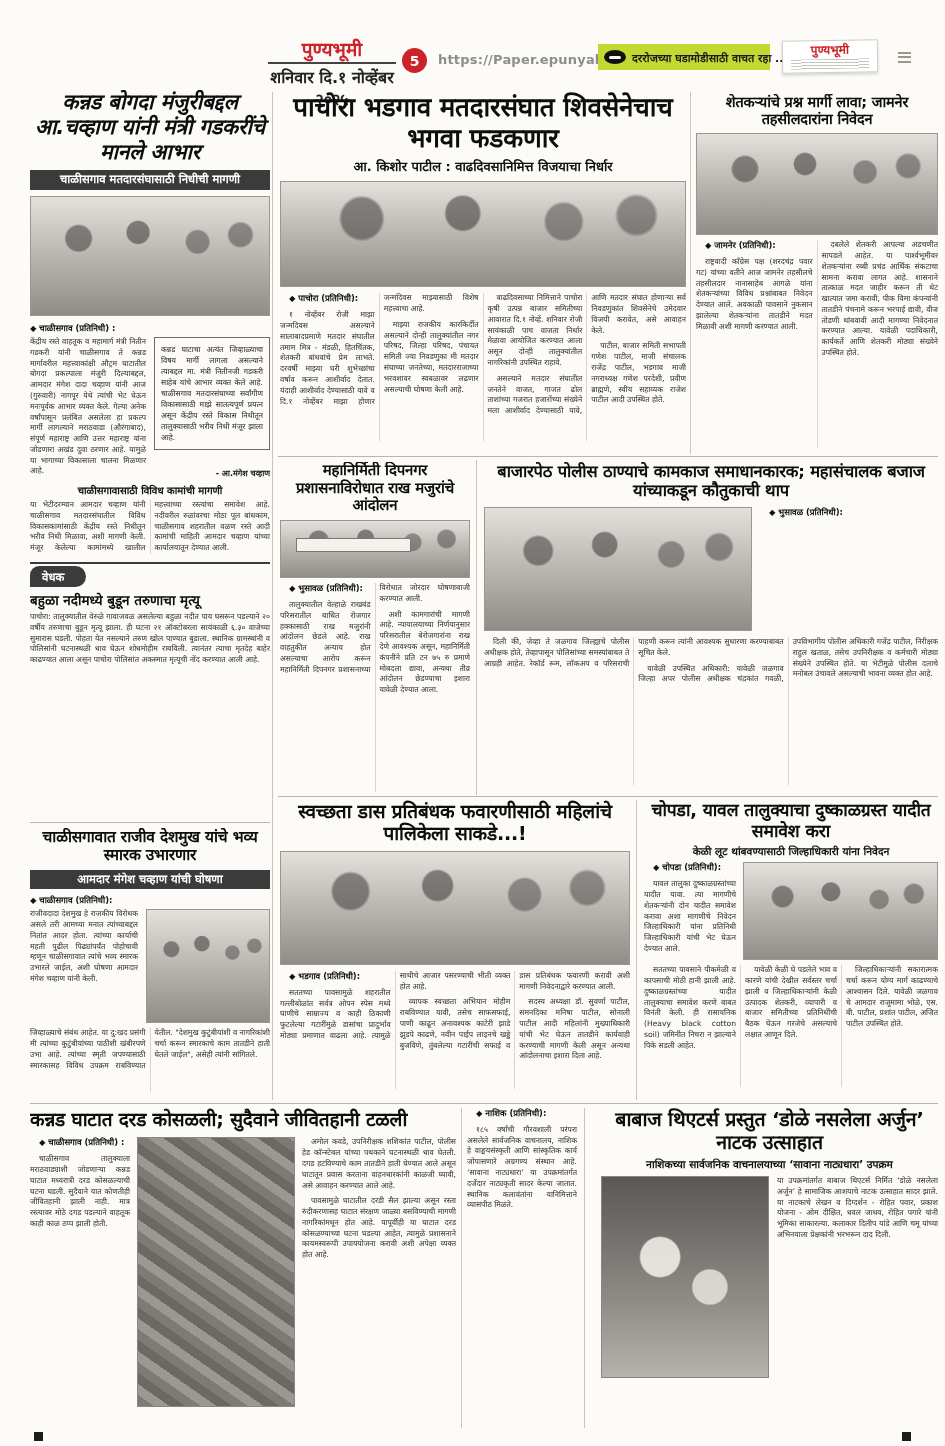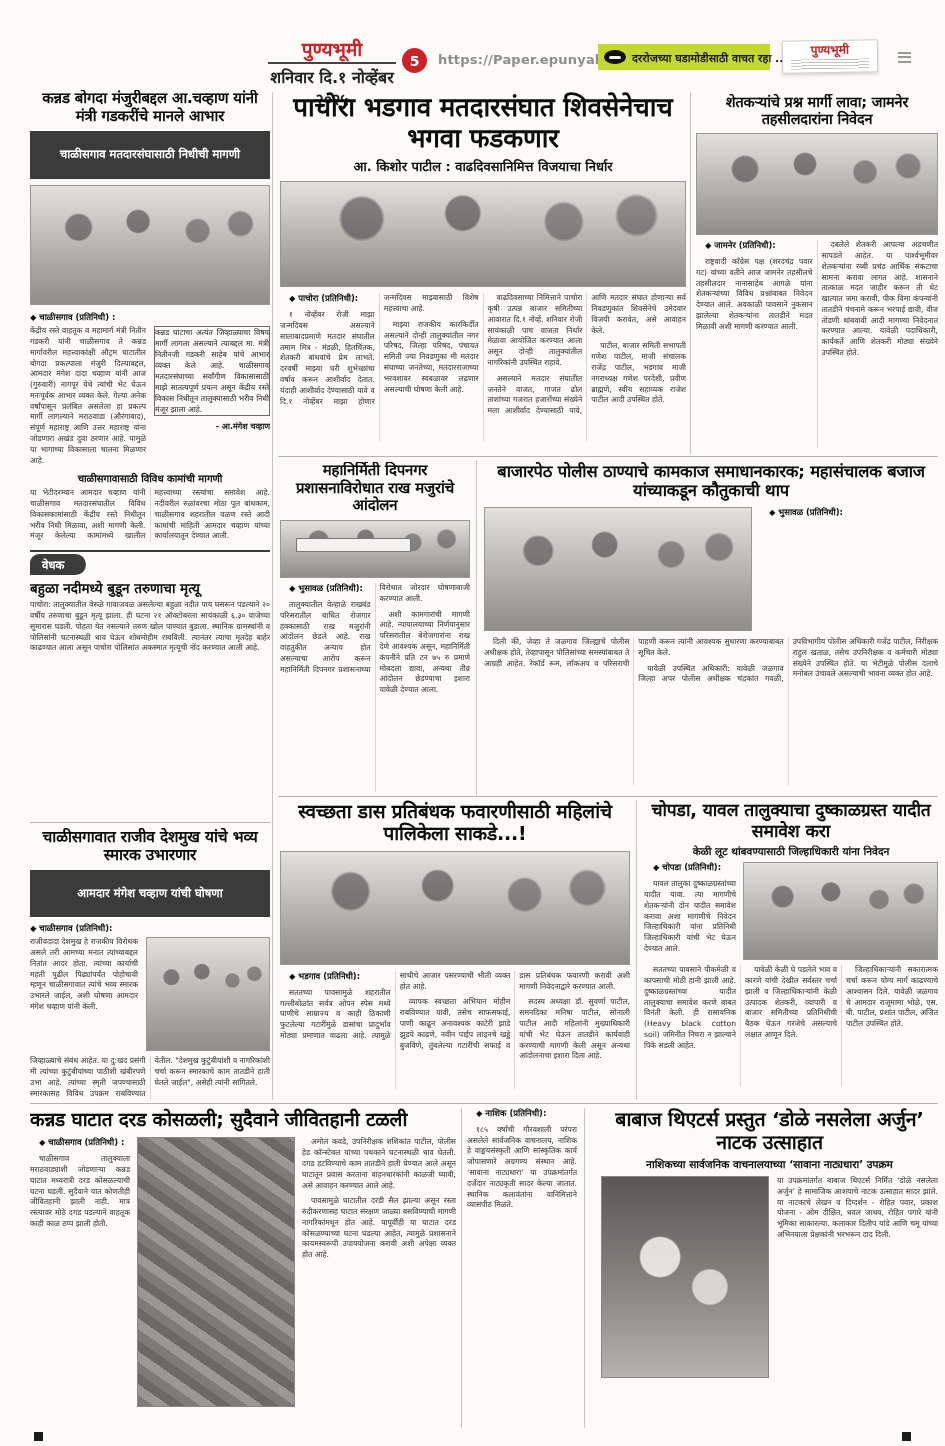--- a/index.html
+++ b/index.html
@@ -3,21 +3,21 @@
 <meta charset="utf-8">
 <style>
   html,body{margin:0;padding:0;background:#d8d6d0;}
   .page{position:relative;width:945px;height:1446px;background:#fcfbf7;
         font-family:"DejaVu Sans",sans-serif;color:#171717;overflow:hidden;}
   .abs{position:absolute;box-sizing:border-box;}
   .block{overflow:hidden;box-sizing:border-box;}
   .hl{font-weight:bold;text-align:center;line-height:1.18;color:#0d0d0d;letter-spacing:-.2px;}
   .subhl{font-weight:bold;text-align:center;color:#111;}
   .banner{background:#3b3b3b;color:#fff;font-weight:bold;text-align:center;
-          padding:17px 4px;font-size:11.5px;line-height:1.2;}
+          padding:3px 4px;font-size:11.5px;line-height:1.2;}
   .body-text{font-size:7.6px;line-height:1.42;text-align:justify;color:#2a2a2a;}
   .body-text p{margin:0 0 5px 0;text-indent:9px;}
   .cols2{columns:2;column-gap:9px;column-rule:1px solid #d9d5cd;}
   .cols3{columns:3;column-gap:9px;column-rule:1px solid #d9d5cd;}
   .cols4{columns:4;column-gap:9px;column-rule:1px solid #d9d5cd;}
   .dateline{font-size:8.4px;font-weight:bold;color:#111;margin:0 0 4px 0;text-indent:0;}
   .photo{background:
       radial-gradient(circle at 20% 35%, rgba(60,60,60,.55) 0 6%, transparent 7%),
       radial-gradient(circle at 45% 30%, rgba(40,40,40,.5) 0 7%, transparent 8%),
       radial-gradient(circle at 70% 38%, rgba(70,70,70,.5) 0 6%, transparent 7%),
@@ -46,22 +46,22 @@
   .url{font-size:13px;font-weight:bold;color:#8d8d8d;letter-spacing:.2px;}
   .ticker{background:#c3d831;display:flex;align-items:center;gap:6px;padding:0 10px 0 6px;height:26px;}
   .ticker-icon{width:22px;height:14px;background:#111;border-radius:50%;position:relative;flex:none;}
   .ticker-icon::after{content:"";position:absolute;left:5px;top:5.5px;width:12px;height:3px;background:#fff;border-radius:2px;}
   .ticker-text{font-size:11px;font-weight:bold;color:#1c1c1c;white-space:nowrap;}
   .miniroll{background:#fff;border:1px solid #cfccc4;box-shadow:0 2px 3px rgba(0,0,0,.15);
             padding:3px 8px;transform:rotate(-1deg);}
   .miniroll .ttl{color:#cc2229;font-weight:bold;font-size:12px;text-align:center;line-height:1;}
   .miniroll .lines{margin-top:3px;height:10px;background:repeating-linear-gradient(180deg,#c7c4bd 0 1px,transparent 1px 3px);}
   .menu-glyph{width:13px;height:11px;background:repeating-linear-gradient(180deg,#9a978f 0 2px,transparent 2px 4.5px);}
-  .qbox{border:1px solid #6e6b64;font-size:7.6px;line-height:1.45;text-align:justify;color:#222;}
-  .qsign{text-align:right;font-weight:bold;margin-top:4px;font-size:8px;}
+  .qbox{border:1px solid #6e6b64;padding:6px;font-size:7.6px;line-height:1.45;text-align:justify;color:#222;}
+  .qsign{text-align:right;font-weight:bold;margin-top:17px;font-size:8px;}
   .vedhak-tab{display:inline-block;background:#3b3b3b;color:#fff;font-weight:bold;font-size:11.5px;
               padding:3px 22px 3px 12px;border-radius:12px 14px 14px 0;}
   .brief-hl{font-weight:bold;font-size:13.5px;color:#0d0d0d;margin:4px 0 3px;}
   .corner{width:9px;height:9px;background:#1c1c1c;}
   .banner-strip{position:absolute;left:8%;top:30%;width:60%;height:22%;background:#f4f2ec;border:1px solid #777;}
 </style>
 </head>
 <body>
 
 <div class="page">
@@ -93,21 +93,21 @@
   <div class="abs vrule" style="left:476px;top:460px;height:335px;"></div>
   <div class="abs vrule" style="left:636px;top:800px;height:300px;"></div>
   <div class="abs vrule" style="left:461px;top:1108px;height:320px;"></div>
   <div class="abs vrule" style="left:584px;top:1108px;height:320px;"></div>
   <div class="abs hrule" style="left:278px;top:456px;width:660px;"></div>
   <div class="abs hrule" style="left:278px;top:796px;width:660px;"></div>
   <div class="abs hrule" style="left:30px;top:822px;width:240px;"></div>
   <div class="abs hrule" style="left:30px;top:1103px;width:908px;"></div>
 
   <div class="abs block" style="left:30px;top:90px;width:240px;height:732px;">
-    <div class="hl" style="font-size:15px;">कन्नड बोगदा मंजुरीबद्दल आ.चव्हाण यांनी मंत्री गडकरींचे मानले आभार</div>
+    <div class="hl" style="font-size:21px;font-style:italic;">कन्नड बोगदा मंजुरीबद्दल आ.चव्हाण यांनी मंत्री गडकरींचे मानले आभार</div>
     <div class="banner" style="margin:6px 0;">चाळीसगाव मतदारसंघासाठी निधीची मागणी</div>
     <div class="photo" style="height:118px;"></div>
     <div class="dateline" style="margin-top:6px;">◆ चाळीसगाव (प्रतिनिधी) :</div>
     <div style="display:grid;grid-template-columns:1fr 1fr;gap:8px;">
       <div class="body-text">केंद्रीय रस्ते वाहतूक व महामार्ग मंत्री नितीन गडकरी यांनी चाळीसगाव ते कन्नड मार्गावरील महत्त्वाकांक्षी औट्रम घाटातील बोगदा प्रकल्पाला मंजुरी दिल्याबद्दल, आमदार मंगेश दादा चव्हाण यांनी आज (गुरुवारी) नागपूर येथे त्यांची भेट घेऊन मनःपूर्वक आभार व्यक्त केले. गेल्या अनेक वर्षांपासून प्रलंबित असलेला हा प्रकल्प मार्गी लागल्याने मराठवाडा (औरंगाबाद), संपूर्ण महाराष्ट्र आणि उत्तर महाराष्ट्र यांना जोडणारा अखंड दुवा ठरणार आहे. यामुळे या भागाच्या विकासाला चालना मिळणार आहे.</div>
       <div>
         <div class="qbox">कन्नड घाटाचा अत्यंत जिव्हाळ्याचा विषय मार्गी लागला असल्याने त्याबद्दल मा. मंत्री नितीनजी गडकरी साहेब यांचे आभार व्यक्त केले आहे. चाळीसगाव मतदारसंघाच्या सर्वांगीण विकासासाठी माझे सातत्यपूर्ण प्रयत्न असून केंद्रीय रस्ते विकास निधीतून तालुक्यासाठी भरीव निधी मंजूर झाला आहे.</div>
         <div class="qsign">- आ.मंगेश चव्हाण</div>
       </div>
     </div>

